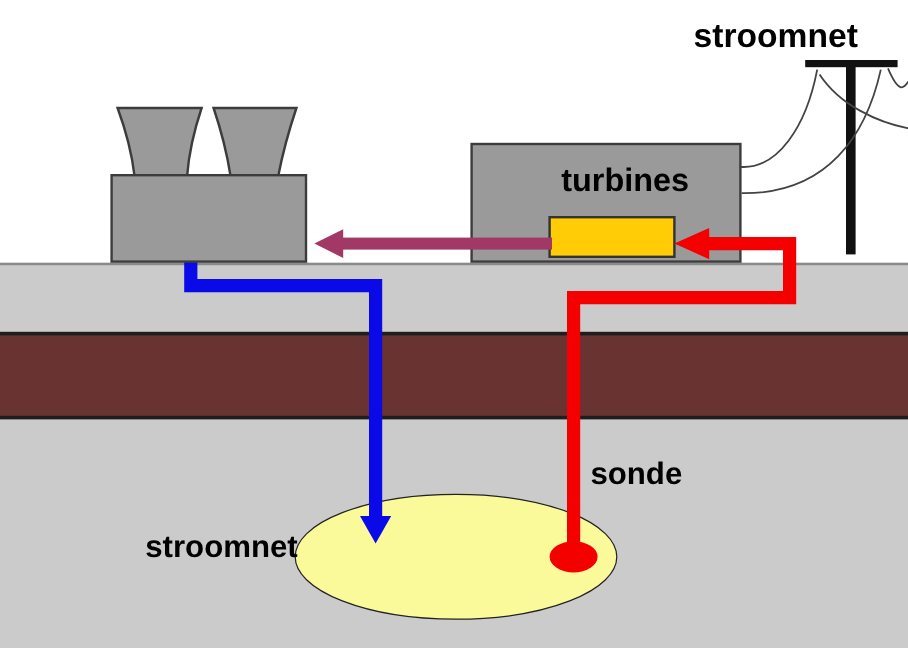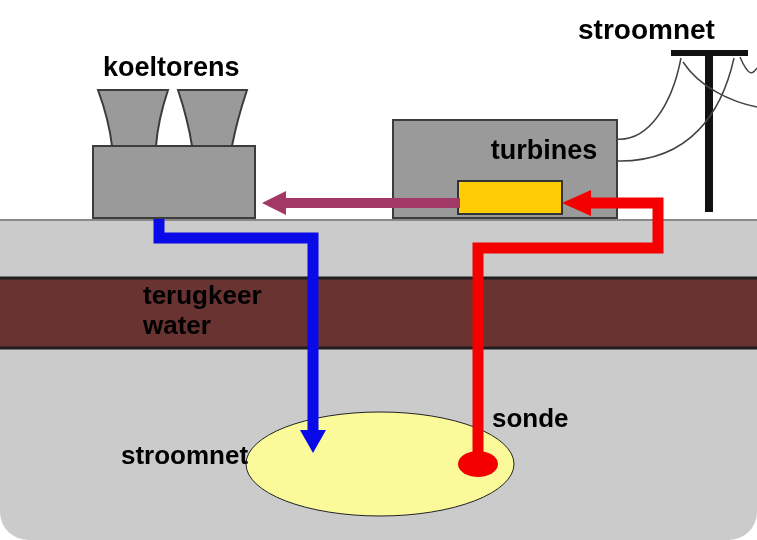--- a/index.html
+++ b/index.html
@@ -3,37 +3,36 @@
 <meta charset="utf-8">
 <style>
   html, body { margin: 0; padding: 0; background: #ffffff; }
   .stage {
     position: relative;
     width: 757px;
     height: 540px;
     overflow: hidden;
     background: var(--background, #fff);
     font-family: "Liberation Sans", "DejaVu Sans", sans-serif;
-    border-radius: 28px;
   }
   .stage svg { position: absolute; left: 0; top: 0; z-index: 1; }
 
   .label {
     position: absolute;
     z-index: 5;
     font-weight: bold;
     color: var(--text-black, #000);
     white-space: nowrap;
     line-height: 1.08;
   }
   .lbl-stroomnet  { left: 578px; top: 15px;  font-size: 28px; }
   .lbl-koeltorens { left: 103px; top: 53px;  font-size: 27px; }
-  .lbl-turbines   { left: 416px; top: 136px; width: 256px; text-align: center; font-size: 27px; }
+  .lbl-turbines   { left: 393px; top: 136px; width: 256px; text-align: center; font-size: 27px; }
   .lbl-terugkeer  { left: 143px; top: 280px; font-size: 26px; line-height: 30px; }
-  .lbl-sonde      { left: 492px; top: 380px; font-size: 26px; margin-top: 24px; }
+  .lbl-sonde      { left: 492px; top: 380px; font-size: 26px; }
   .lbl-reservoir  { left: 121px; top: 439px; font-size: 26px; line-height: 33px; }
 
   
   .c-ground   { fill: var(--ground-gray, #cbcbcb); }
   .c-groundln { stroke: var(--ground-border, #8a8a8a); stroke-width: 2; }
   .c-rock     { fill: var(--rock-brown, #683331); stroke: var(--rock-border, #1e1e1e); stroke-width: 3; }
   .c-bldg     { fill: var(--building-gray, #9a9a9a); stroke: var(--building-border, #3c3c3c); stroke-width: 2; }
   .c-gen      { fill: var(--generator-yellow, #ffcc05); stroke: #333; stroke-width: 2; }
   .c-resv     { fill: var(--reservoir-yellow, #fafa9b); stroke: #222; stroke-width: 1; }
   .c-blue-s   { stroke: var(--pipe-cold-blue, #0a0ae8); stroke-width: 11; fill: none; stroke-linejoin: miter; }
@@ -78,28 +77,23 @@
     <path class="c-wire" d="M616,139 C648,142 672,105 681,58"></path>
     <path class="c-wire" d="M618,161 C690,162 722,112 734,58"></path>
     <path class="c-wire" d="M683,62 C700,88 732,102 757,107"></path>
     <path class="c-wire" d="M740,57 C749,78 753,74 757,68"></path>
 
     <ellipse class="c-red-f" cx="478" cy="464" rx="20" ry="13"></ellipse>
   </svg>
 
   <div class="label lbl-stroomnet">stroomnet</div>
 
-  <div class="label lbl-koeltorens">koeltorens</div>
 
   <div class="label lbl-turbines">turbines</div>
 
-  <div class="label lbl-terugkeer">
-    <div>terugkeer</div>
-    <div>water</div>
-  </div>
 
   <div class="label lbl-sonde">sonde</div>
 
   <div class="label lbl-reservoir">
     <div>stroomnet</div>
   </div>
 
 </div>
 
 </body></html>

